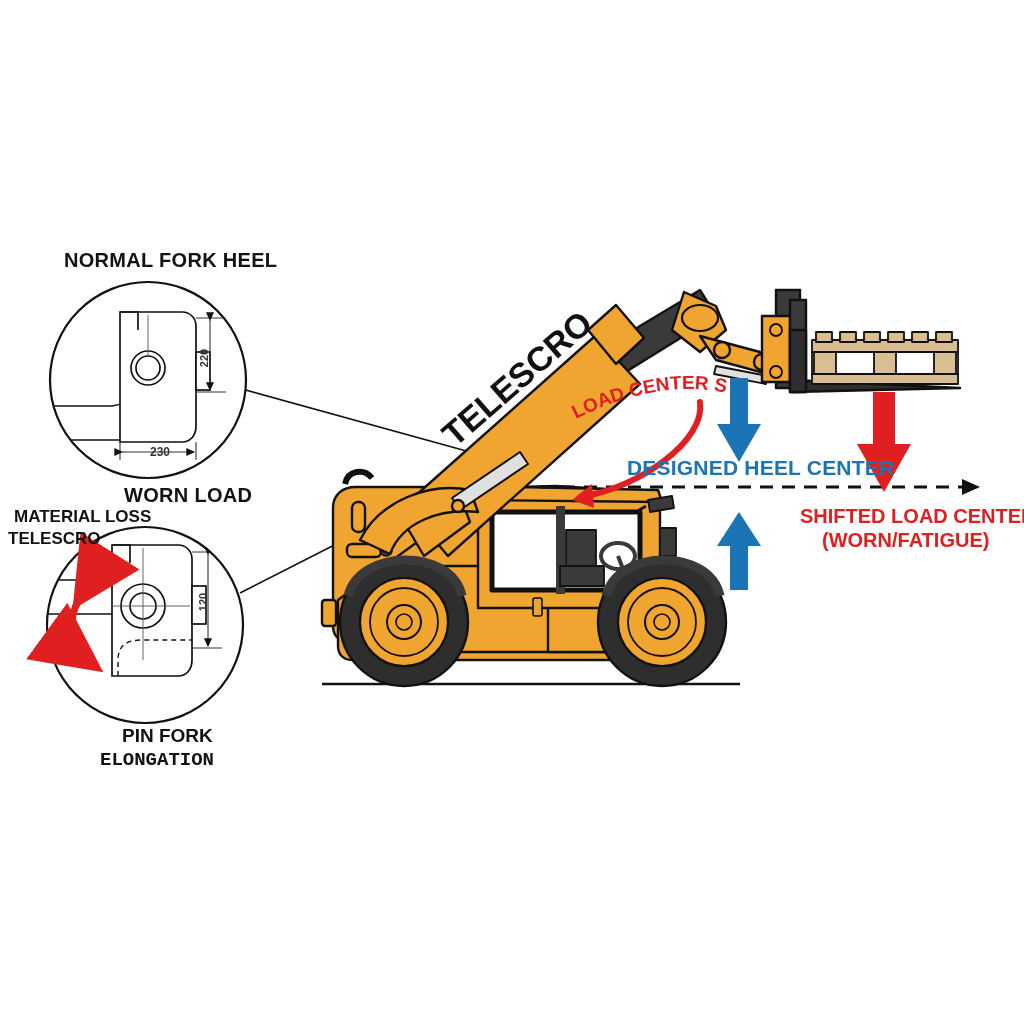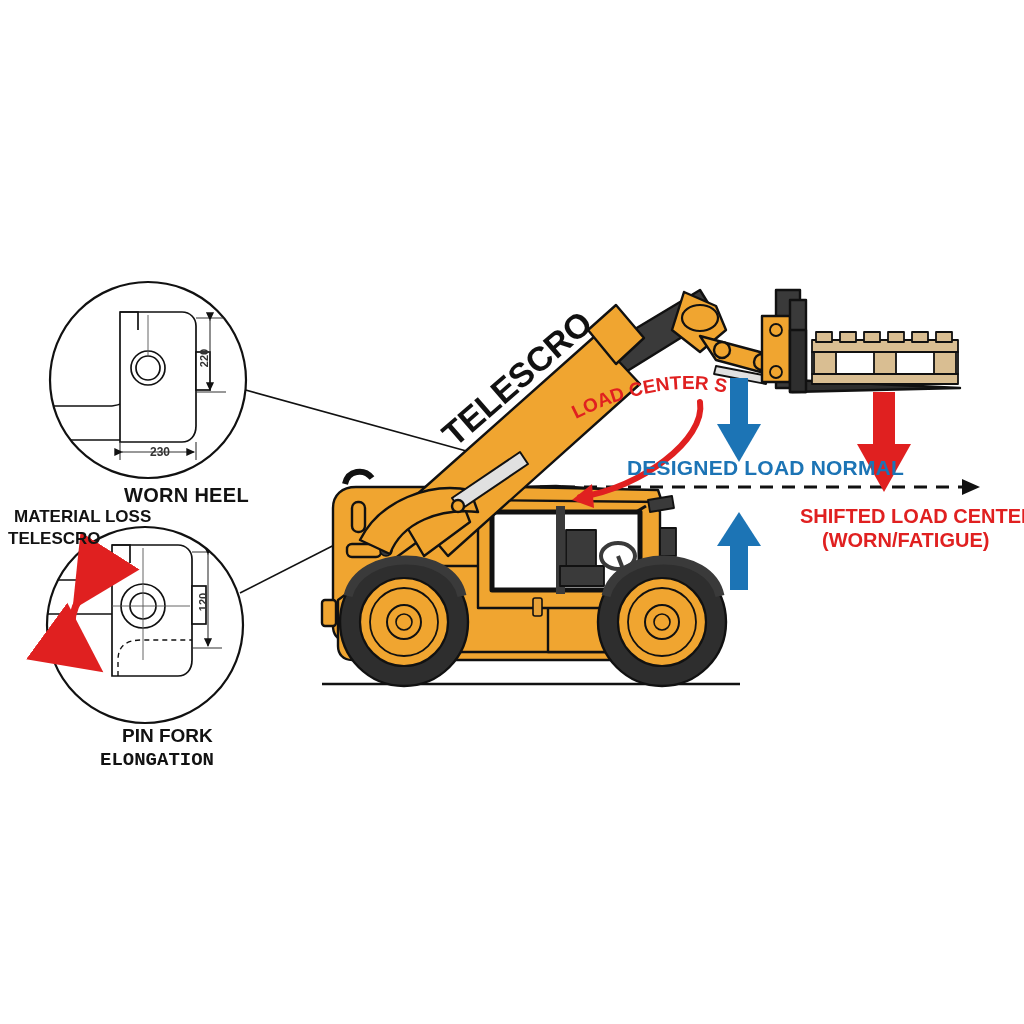--- a/index.html
+++ b/index.html
@@ -271,27 +271,28 @@
       <textPath href="#lcsPath" startOffset="2" id="lcs-textpath">LOAD CENTER SHIFT</textPath>
     </text>
 
     <text x="455" y="448" font-family="Liberation Sans, sans-serif" font-size="34" font-weight="bold" fill="#111" transform="rotate(-41 455 448)" id="boom-brand-text">TELESCRO</text>
 
     <text x="208" y="358" font-size="11" font-weight="bold" fill="#333" font-family="Liberation Sans, sans-serif" transform="rotate(-90 208 358)" text-anchor="middle" id="dim-v1">220</text>
     <text x="160" y="456" font-size="12" font-weight="bold" fill="#333" font-family="Liberation Sans, sans-serif" text-anchor="middle" id="dim-h1">230</text>
     <text x="207" y="602" font-size="11" font-weight="bold" fill="#333" font-family="Liberation Sans, sans-serif" transform="rotate(-90 207 602)" text-anchor="middle" id="dim-v2">120</text>
   </svg>
 
-
-  <div class="lbl lbl-dark" style="left:124px; top:485px; font-size:20px; letter-spacing:0.3px;">WORN HEEL</div>
+  <div class="lbl lbl-dark" style="left:64px; top:250px; font-size:20px; letter-spacing:0.3px;">NORMAL FORK HEEL</div>
+
+  <div class="lbl lbl-dark" style="left:124px; top:485px; font-size:20px; letter-spacing:0.3px;">WORN LOAD</div>
 
   <div class="lbl lbl-dark" style="left:14px; top:508px; font-size:17px;">MATERIAL LOSS</div>
   <div class="lbl lbl-dark" style="left:8px; top:530px; font-size:17px;">TELESCRO</div>
 
   <div class="lbl lbl-dark" style="left:122px; top:726px; font-size:19px;">PIN FORK</div>
   <div class="lbl lbl-dark" style="left:100px; top:750px; font-size:19px;font-family:Liberation Mono, monospace;">ELONGATION</div>
 
-  <div class="lbl lbl-blue" style="left:627px; top:457px; font-size:21px; letter-spacing:0.2px;">DESIGNED LOAD NORMAL</div>
+  <div class="lbl lbl-blue" style="left:627px; top:457px; font-size:21px; letter-spacing:0.2px;">DESIGNED HEEL CENTER</div>
 
   <div class="lbl lbl-red" style="left:800px; top:506px; font-size:20px;">SHIFTED LOAD CENTER</div>
   <div class="lbl lbl-red" style="left:822px; top:530px; font-size:20px;">(WORN/FATIGUE)</div>
 
 </div>
 
 </body></html>

